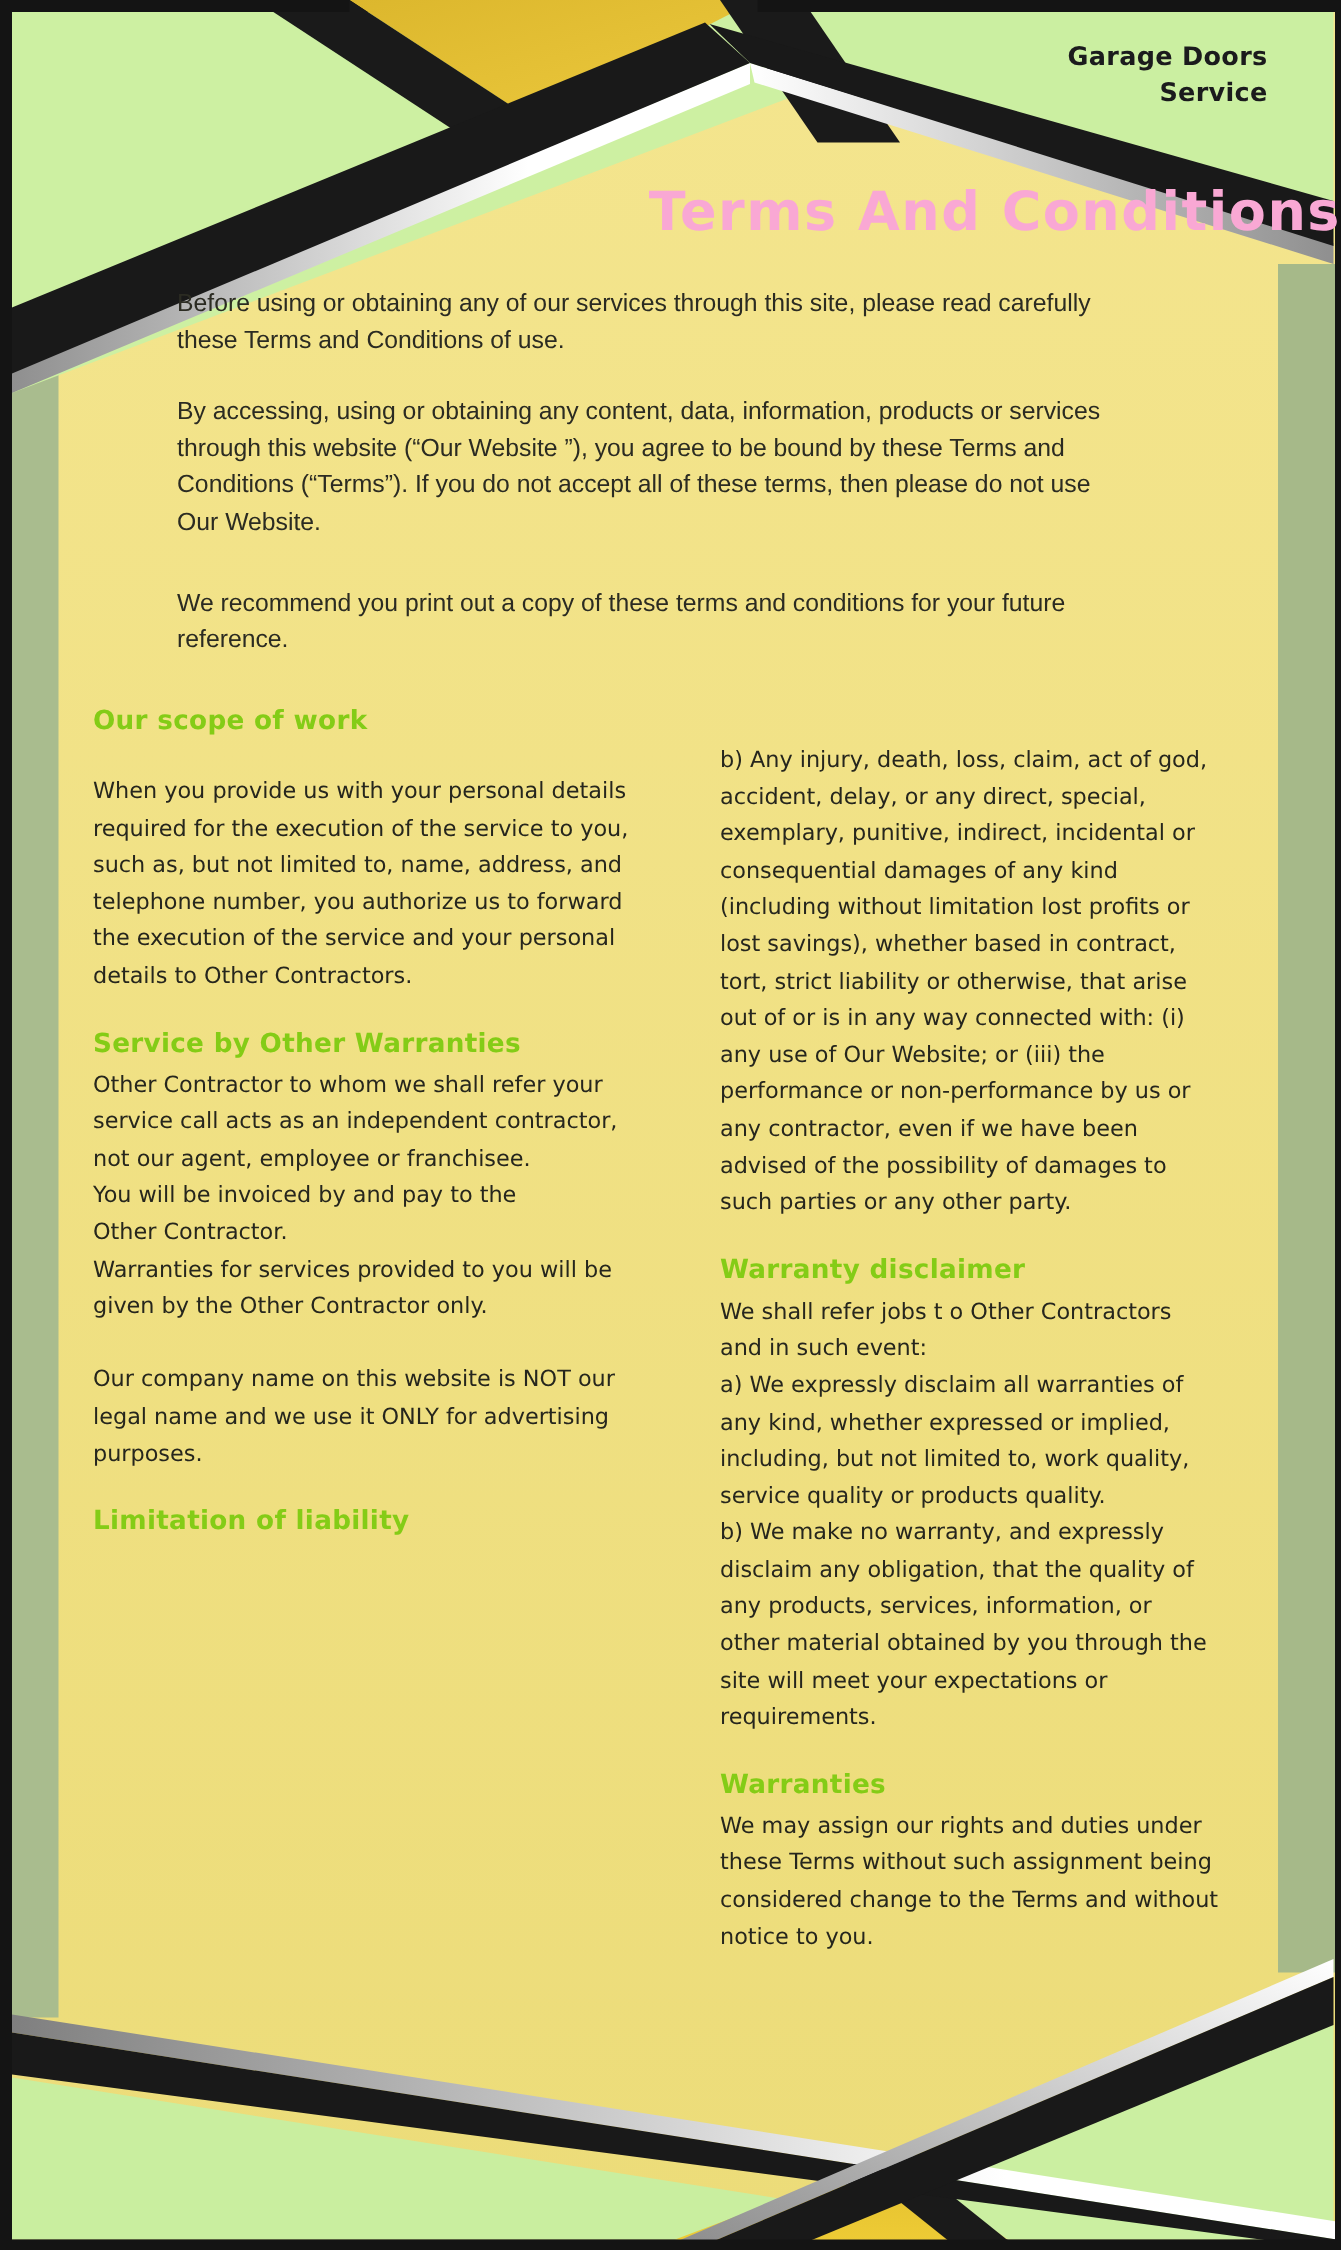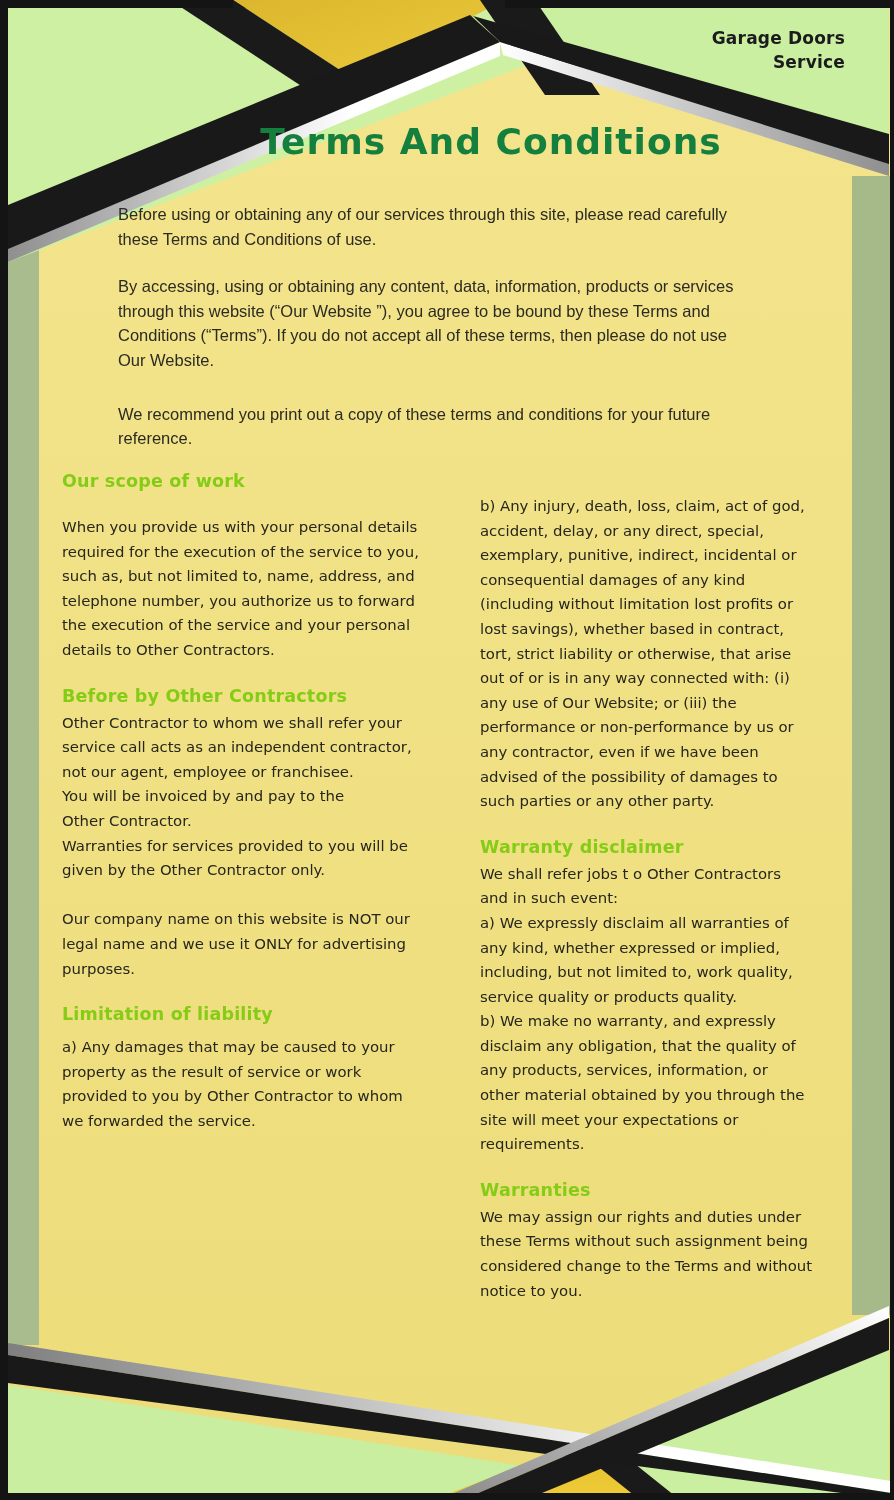--- a/index.html
+++ b/index.html
@@ -2,23 +2,23 @@
 <html><head>
 <meta charset="utf-8">
 <style>
   html,body{margin:0;padding:0;}
   body{width:894px;height:1500px;position:relative;overflow:hidden;background:#141414;
        font-family:"DejaVu Sans",sans-serif;}
   #bg{position:absolute;left:0;top:0;width:894px;height:1500px;}
   .brand{position:absolute;top:26px;right:49px;text-align:right;font-size:17px;font-weight:bold;
          line-height:24px;color:#1b1b1d;white-space:pre-line;letter-spacing:.2px;}
   .title{position:absolute;top:121px;left:0;width:100%;box-sizing:border-box;padding-left:88px;
-         text-align:center;font-size:36px;font-weight:bold;letter-spacing:1px;color:#15803d;
+         text-align:right;font-size:36px;font-weight:bold;letter-spacing:1px;color:#f9a8d4;
          font-family:"DejaVu Sans",sans-serif;}
-  .intro{position:absolute;left:118px;top:202px;width:695px;color:#2b2b22;
+  .intro{position:absolute;left:118px;top:190px;width:695px;color:#2b2b22;
          font-family:"Liberation Sans",sans-serif;font-size:16.5px;line-height:24.6px;}
   .intro p{margin:0 0 23px 0;white-space:pre-line;}
   .intro p.gap2{margin-bottom:29px;}
   .col{position:absolute;top:470px;color:#26261d;}
   .col-left{left:62px;width:400px;}
   .col-right{left:480px;width:378px;}
   .sec{margin:0 0 22px 0;}
   .sec h3{margin:0 0 3px 0;font-size:17.5px;line-height:23px;color:#84cc16;
           font-weight:bold;letter-spacing:.2px;}
   .sec .body{font-size:14.9px;line-height:24.6px;white-space:pre-line;}
@@ -115,39 +115,35 @@
   </div>
   <div class="sec">
     <div class="body">When you provide us with your personal details
 required for the execution of the service to you,
 such as, but not limited to, name, address, and
 telephone number, you authorize us to forward
 the execution of the service and your personal
 details to Other Contractors.</div>
   </div>
   <div class="sec">
-    <h3>Before by Other Contractors</h3>
+    <h3>Service by Other Warranties</h3>
     <div class="body">Other Contractor to whom we shall refer your
 service call acts as an independent contractor,
 not our agent, employee or franchisee.
 You will be invoiced by and pay to the
 Other Contractor.
 Warranties for services provided to you will be
 given by the Other Contractor only.
 
 Our company name on this website is NOT our
 legal name and we use it ONLY for advertising
 purposes.</div>
   </div>
   <div class="sec">
     <h3>Limitation of liability</h3>
-    <div class="body2">a) Any damages that may be caused to your
-property as the result of service or work
-provided to you by Other Contractor to whom
-we forwarded the service.</div>
   </div>
 </div>
 
 <div class="col col-right">
   <div class="sec first-right">
     <div class="body">b) Any injury, death, loss, claim, act of god,
 accident, delay, or any direct, special,
 exemplary, punitive, indirect, incidental or
 consequential damages of any kind
 (including without limitation lost profits or

